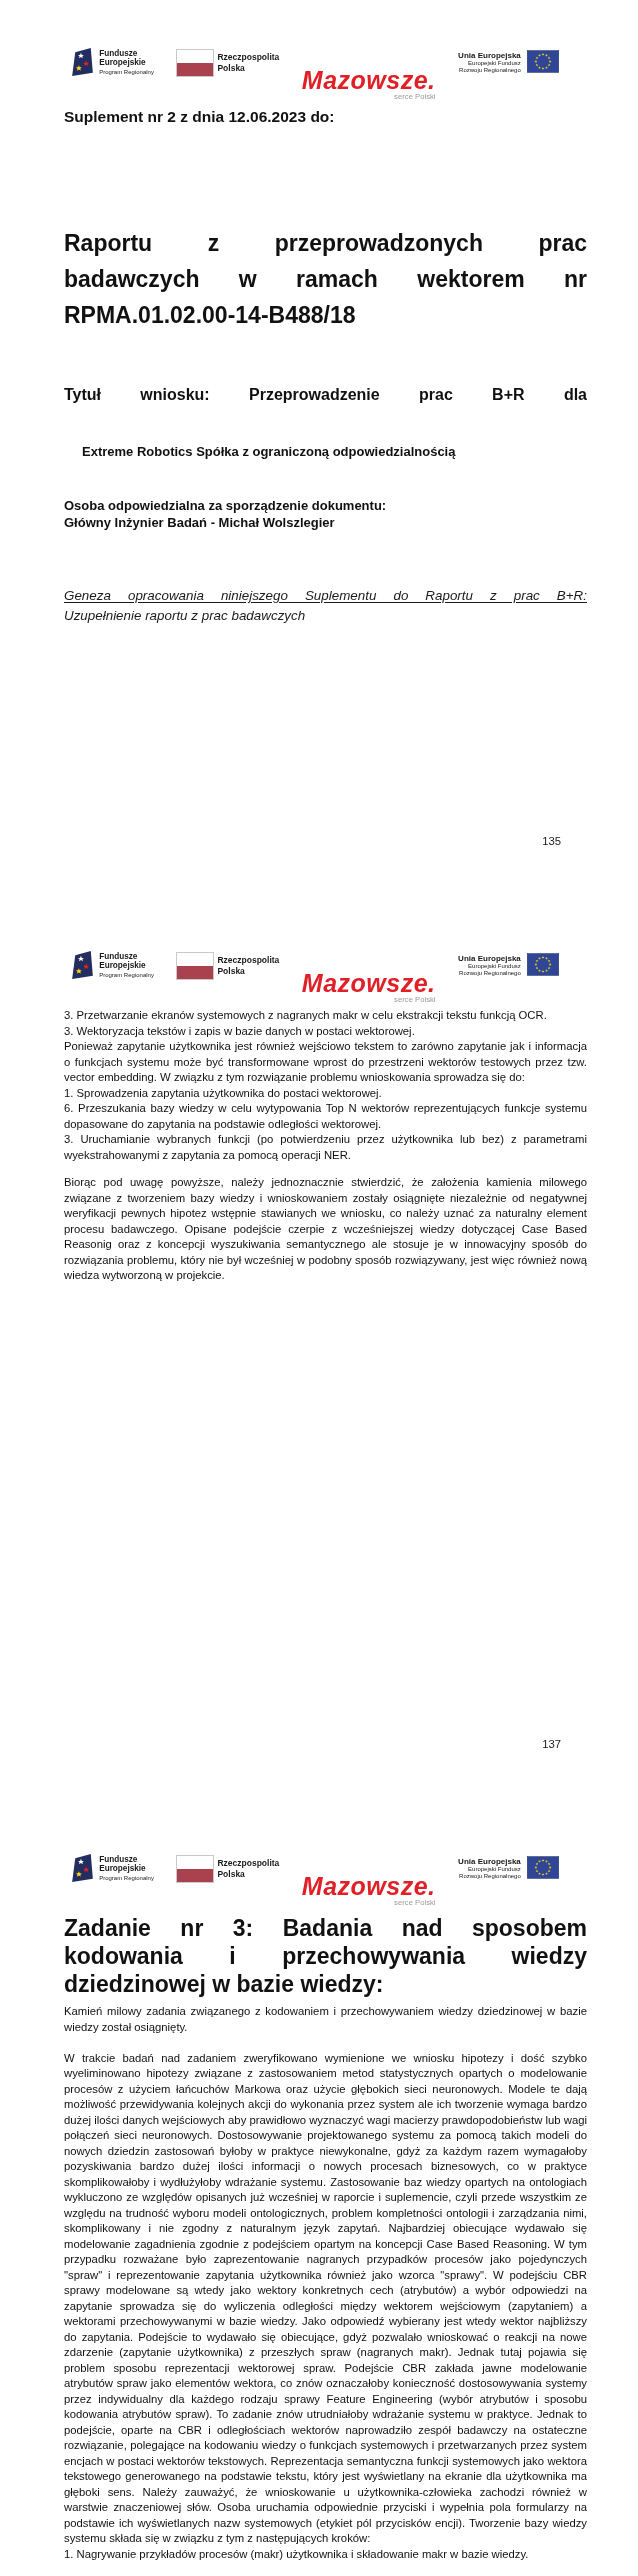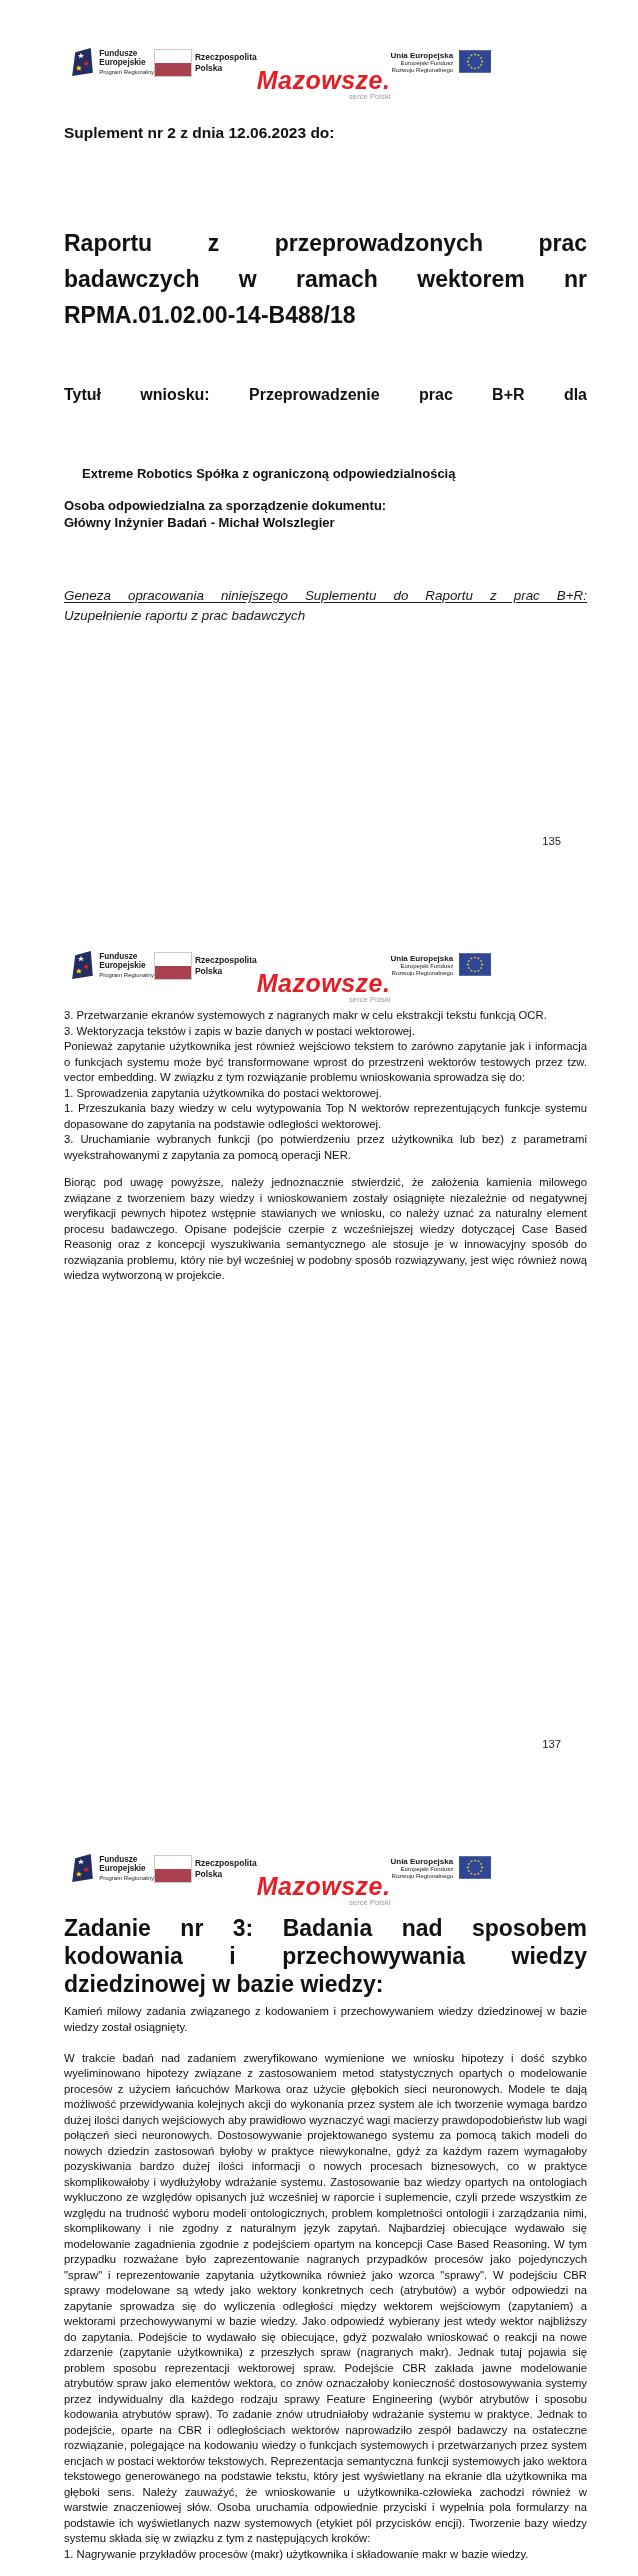--- a/index.html
+++ b/index.html
@@ -3,45 +3,45 @@
 <meta charset="utf-8">
 <style>
   html,body{margin:0;padding:0;background:#ffffff;}
   #doc{position:relative;width:639px;height:2709px;background:#fff;
        font-family:"Liberation Sans", sans-serif;color:#141414;}
   .page{position:absolute;left:0;width:639px;height:903px;overflow:hidden;background:#fff;}
   #page1{top:0;} #page2{top:903px;} #page3{top:1806px;}
 
   
   .logos{position:absolute;top:46px;left:71px;width:488px;height:33px;
-         display:flex;align-items:center;}
+         display:flex;justify-content:space-between;align-items:center;}
   .logo{display:flex;align-items:center;}
   .fe-text{margin-left:5.2px;}
   .fe-l{font-weight:bold;font-size:8.2px;line-height:9.3px;color:#1a1a1a;}
   .fe-s{font-size:6px;line-height:6.7px;color:#1a1a1a;margin-top:2.1px;}
   .rp-flag{width:38px;height:28px;border:0.5px solid #c9c9c9;box-sizing:border-box;}
   .rp-top{height:50%;background:#ffffff;}
   .rp-bottom{height:50%;background:#a9414f;}
   .rp-text{margin-left:3px;font-weight:bold;font-size:8.5px;line-height:10.3px;color:#1a1a1a;}
   .mz{display:block;margin-top:44px;}
   .mz-word{font-size:25px;line-height:23px;font-weight:bold;font-style:italic;
            color:#e01f26;letter-spacing:0.5px;}
   .mz-tag{font-size:7.7px;color:#9a9a9a;text-align:right;margin-top:0;}
   .ue-text{text-align:right;margin-right:6.2px;}
   .ue-l1{font-weight:bold;font-size:8px;line-height:9.3px;color:#1a1a1a;}
   .ue-s{font-size:6px;line-height:7.2px;color:#1a1a1a;}
 
   
   .c{position:absolute;left:64px;width:523px;color:#111;}
-  .supplement{top:124px;font-size:15.5px;font-weight:bold;}
+  .supplement{top:108px;font-size:15.5px;font-weight:bold;}
   .bigtitle{top:225px;font-size:23px;font-weight:bold;line-height:36px;}
   .bigtitle3{top:108px;font-size:23px;font-weight:bold;line-height:28px;}
   .jline{text-align:justify;text-align-last:justify;}
   .tytul{top:380px;font-size:16px;font-weight:bold;line-height:30px;}
-  .company{top:466px;font-size:13px;font-weight:bold;padding-left:18px;}
+  .company{top:444px;font-size:13px;font-weight:bold;padding-left:18px;}
   .osoba{top:498px;font-size:13px;font-weight:bold;line-height:16.5px;}
   .geneza{top:586px;font-size:13.4px;font-style:italic;line-height:20px;color:#1b1b1b;}
   .geneza .u{text-decoration:underline;text-underline-offset:2.1px;}
   .pagenum{position:absolute;top:835px;left:64px;width:523px;box-sizing:border-box;
            padding-right:26px;text-align:right;font-size:11.3px;color:#1b1b1b;}
   .body22{font-size:11.3px;line-height:15.5px;text-align:justify;}
   .body22 p{margin:0;}
   .body22 p.gap{margin-top:12px;}
   .body22 p.gap30{margin-top:15.5px;}
   .p2body{top:105px;}
@@ -205,21 +205,21 @@
           </svg>
         </span>
       </div>
     </div>
 
     <div class="c body22 p2body">
       <p>3. Przetwarzanie ekranów systemowych z nagranych makr w celu ekstrakcji tekstu funkcją OCR.</p>
       <p>3. Wektoryzacja tekstów i zapis w bazie danych w postaci wektorowej.</p>
       <p>Ponieważ zapytanie użytkownika jest również wejściowo tekstem to zarówno zapytanie jak i informacja o funkcjach systemu może być transformowane wprost do przestrzeni wektorów testowych przez tzw. vector embedding. W związku z tym rozwiązanie problemu wnioskowania sprowadza się do:</p>
       <p>1. Sprowadzenia zapytania użytkownika do postaci wektorowej.</p>
-      <p>1. Przeszukania bazy wiedzy w celu wytypowania Top N wektorów reprezentujących funkcje systemu dopasowane do zapytania na podstawie odległości wektorowej.</p>
+      <p>6. Przeszukania bazy wiedzy w celu wytypowania Top N wektorów reprezentujących funkcje systemu dopasowane do zapytania na podstawie odległości wektorowej.</p>
       <p>3. Uruchamianie wybranych funkcji (po potwierdzeniu przez użytkownika lub bez) z parametrami wyekstrahowanymi z zapytania za pomocą operacji NER.</p>
       <p class="gap">Biorąc pod uwagę powyższe, należy jednoznacznie stwierdzić, że założenia kamienia milowego związane z tworzeniem bazy wiedzy i wnioskowaniem zostały osiągnięte niezależnie od negatywnej weryfikacji pewnych hipotez wstępnie stawianych we wniosku, co należy uznać za naturalny element procesu badawczego. Opisane podejście czerpie z wcześniejszej wiedzy dotyczącej Case Based Reasonig oraz z koncepcji wyszukiwania semantycznego ale stosuje je w innowacyjny sposób do rozwiązania problemu, który nie był wcześniej w podobny sposób rozwiązywany, jest więc również nową wiedza wytworzoną w projekcie.</p>
     </div>
 
     <div class="pagenum">137</div>
   </div>
 
   <div class="page" id="page3">
     <div class="logos">
       <div class="logo">

